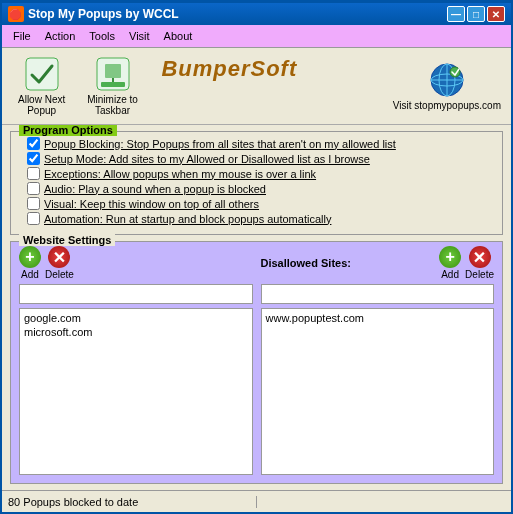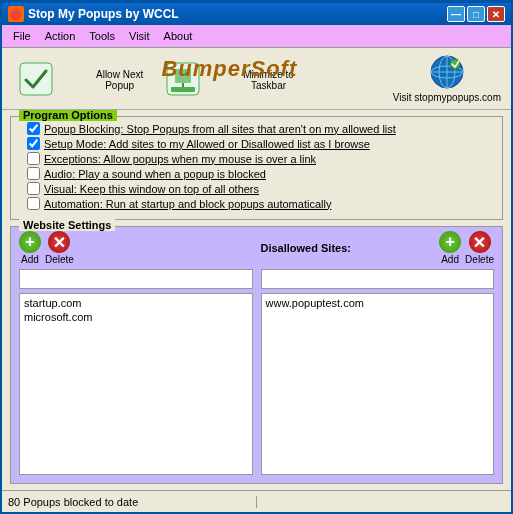--- a/index.html
+++ b/index.html
@@ -105,25 +105,24 @@
       color: #a16207;
       font-size: 22px;
       font-weight: bold;
       font-style: italic;
       letter-spacing: 1px;
       pointer-events: none;
       top: 8px;
     }
     .tool-btn {
       display: flex;
-      flex-direction: row;
+      flex-direction: column;
       align-items: center;
       cursor: pointer;
       padding: 2px 6px;
-      gap: 42px;
     }
     .tool-icon {
       width: 36px;
       height: 36px;
       display: flex;
       align-items: center;
       justify-content: center;
     }
     .tool-label {
       font-size: 10px;
@@ -400,21 +399,21 @@
               <div class="site-btn-icon add">+</div>
               <div class="site-btn-label">Add</div>
             </div>
             <div class="site-btn">
               <div class="site-btn-icon del">✕</div>
               <div class="site-btn-label">Delete</div>
             </div>
           </div>
           <input class="site-input" type="text" value="" style="">
           <div class="site-list" id="allowed-list">
-              <div class="site-list-item">startup.com</div>
+              <div class="site-list-item">google.com</div>
               <div class="site-list-item">microsoft.com</div>
             </div>
         </div>
 
         <div class="site-panel">
           <div class="site-panel-header">
             <div class="site-panel-title">Disallowed Sites:</div>
             <div class="site-btn">
               <div class="site-btn-icon add">+</div>
               <div class="site-btn-label">Add</div>

